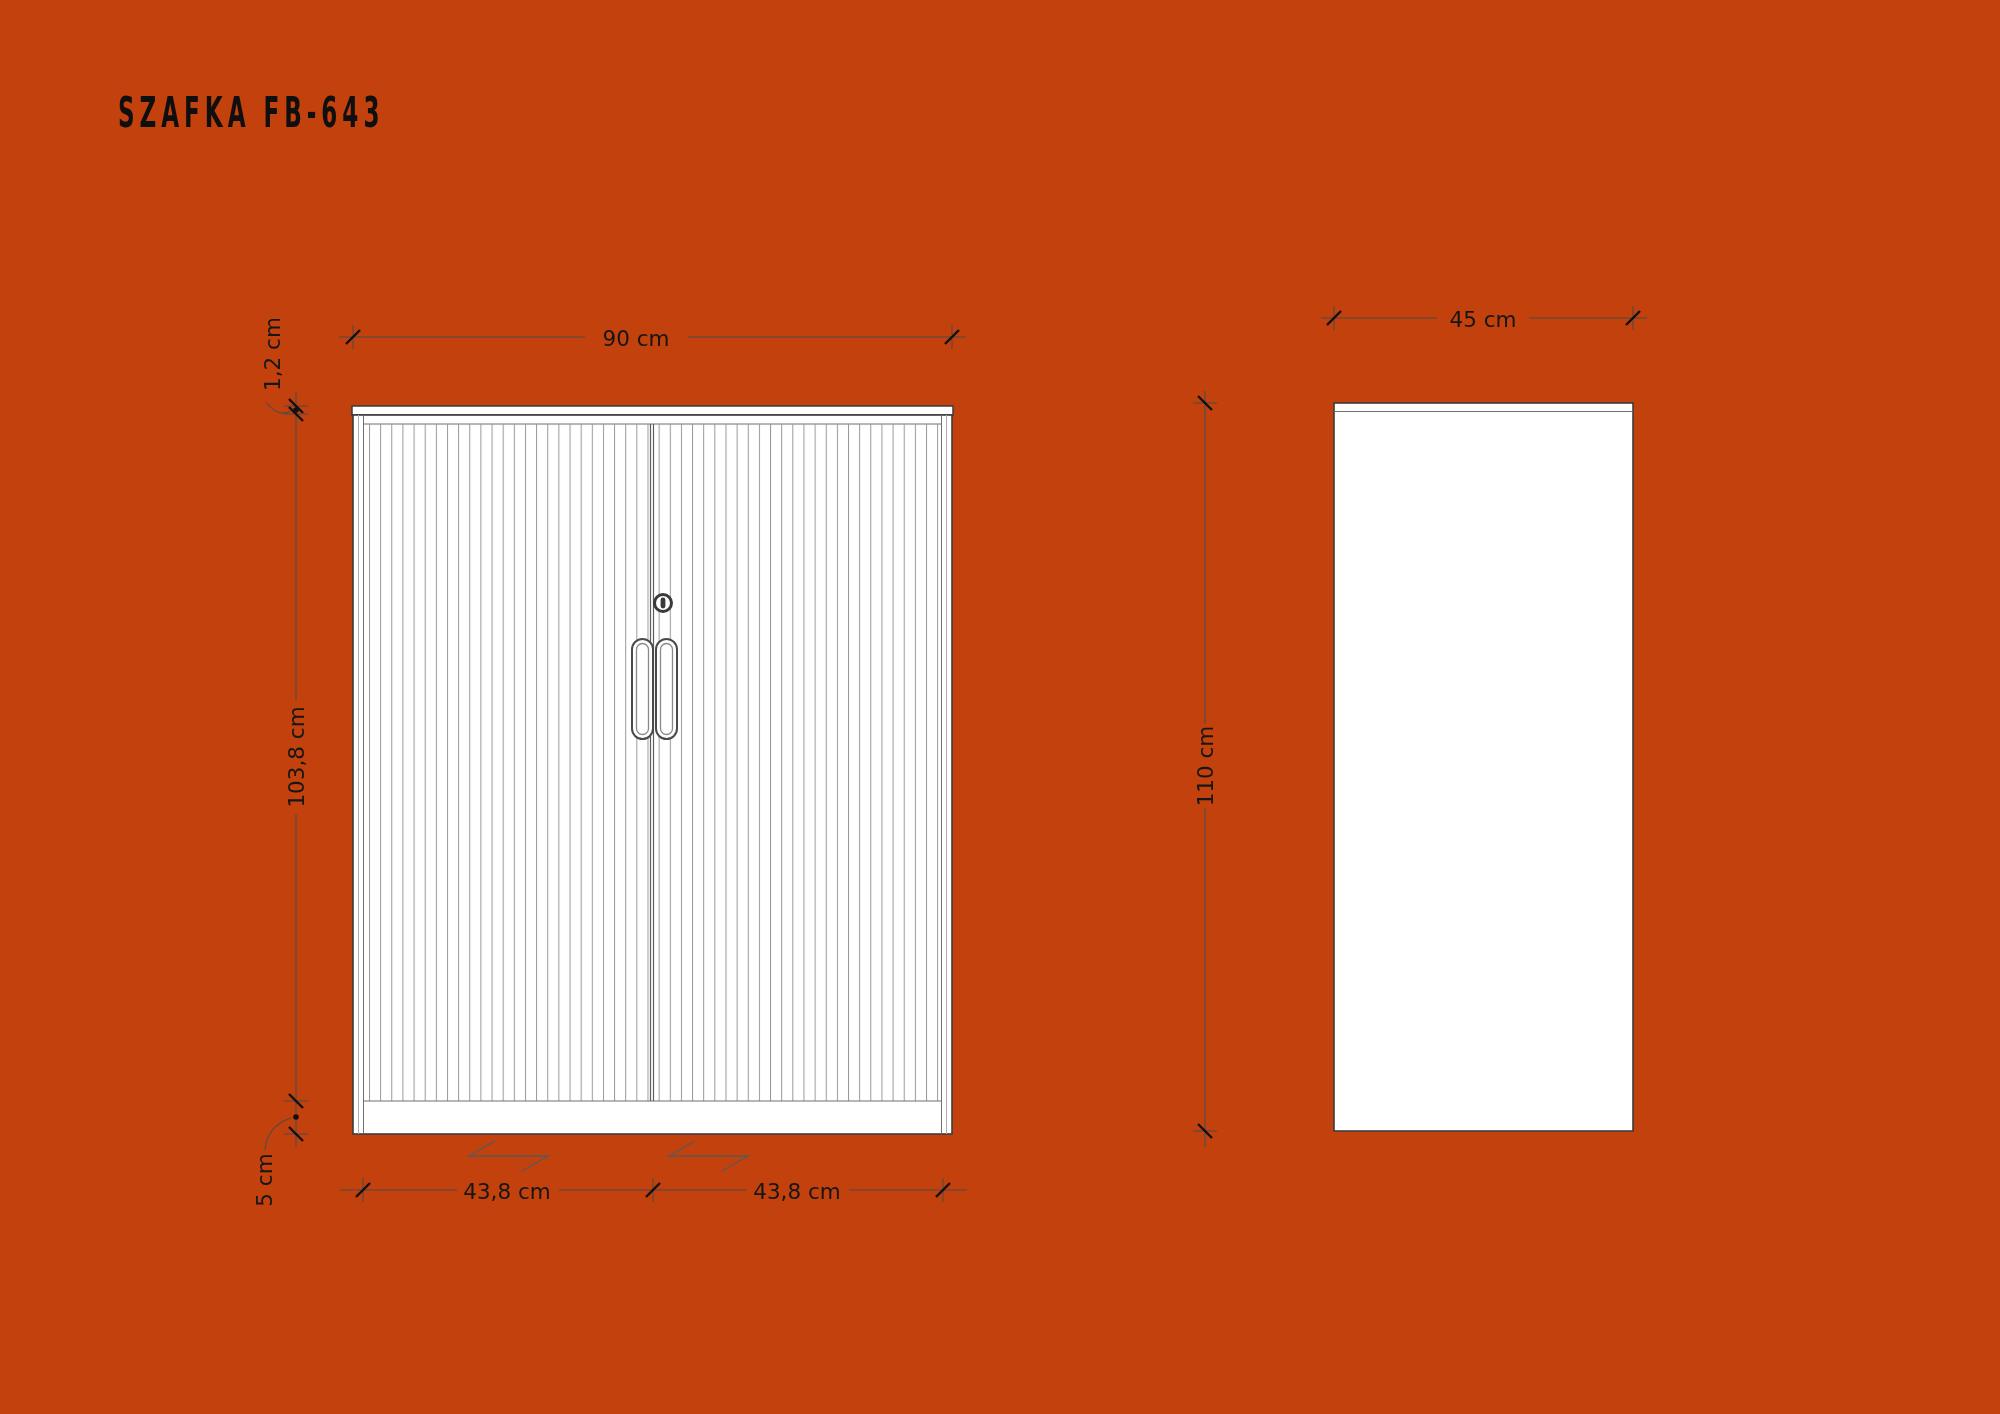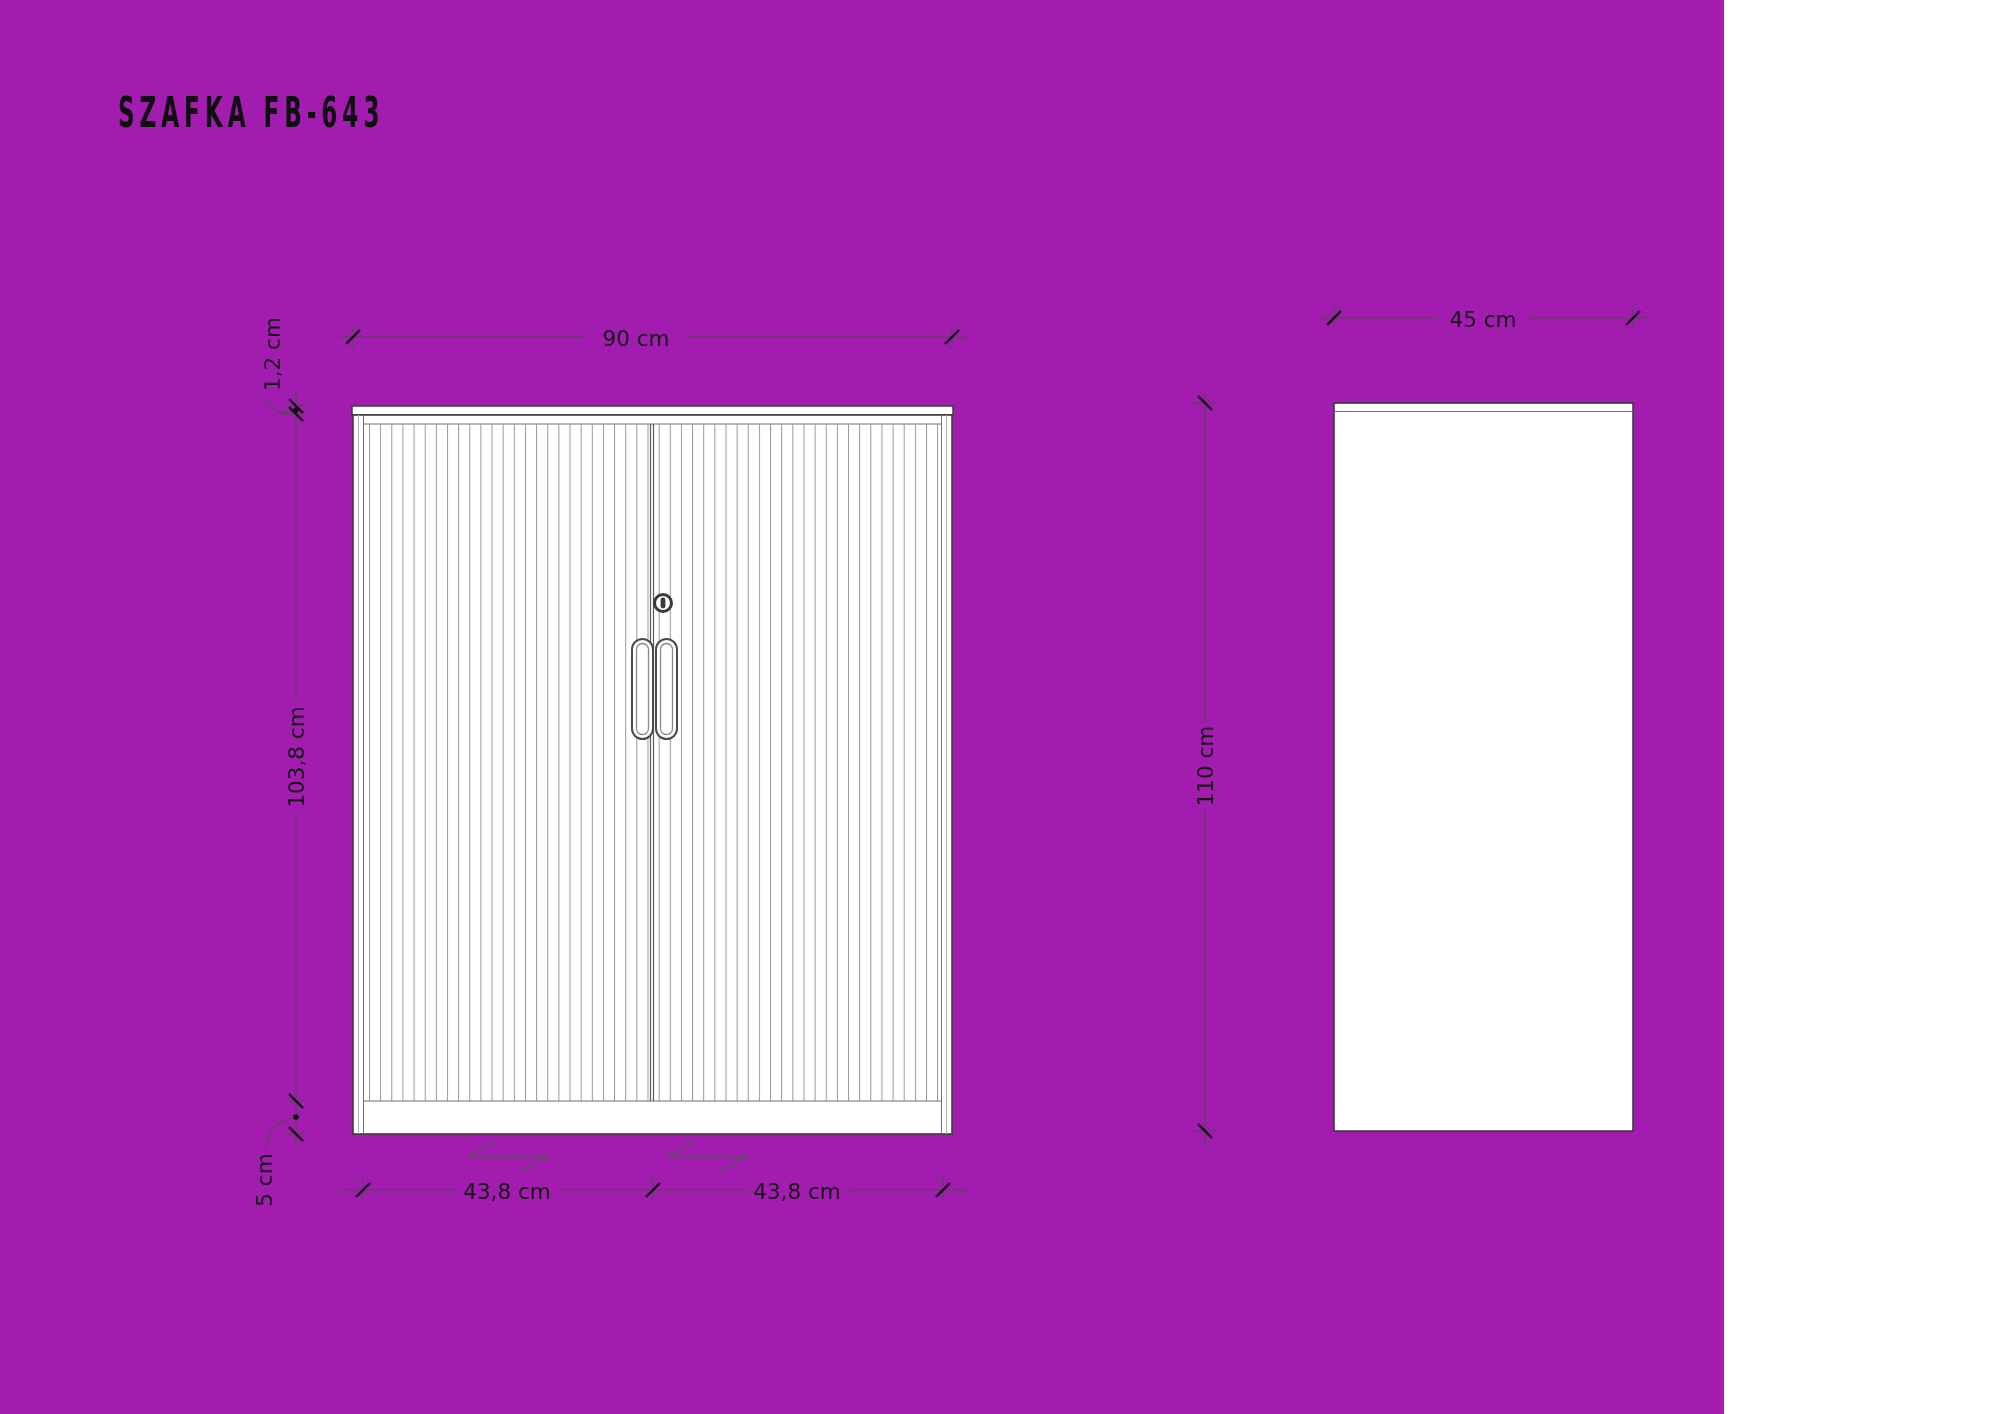--- a/index.html
+++ b/index.html
@@ -2,23 +2,23 @@
 <html><head>
 <meta charset="utf-8">
 <style>
   html, body {
     margin: 0;
     padding: 0;
     background: #ffffff;
   }
   .canvas {
     position: relative;
-    width: 1724px;
+    width: 2000px;
     height: 1414px;
-    background: #a21caf;
+    background: #c2410c;
     overflow: hidden;
     font-family: "DejaVu Sans", sans-serif;
   }
   .drawing-title {
     position: absolute;
     left: 118px;
     top: 88px;
     font-family: "DejaVu Sans", sans-serif;
     font-weight: 700;
     font-size: 42px;

